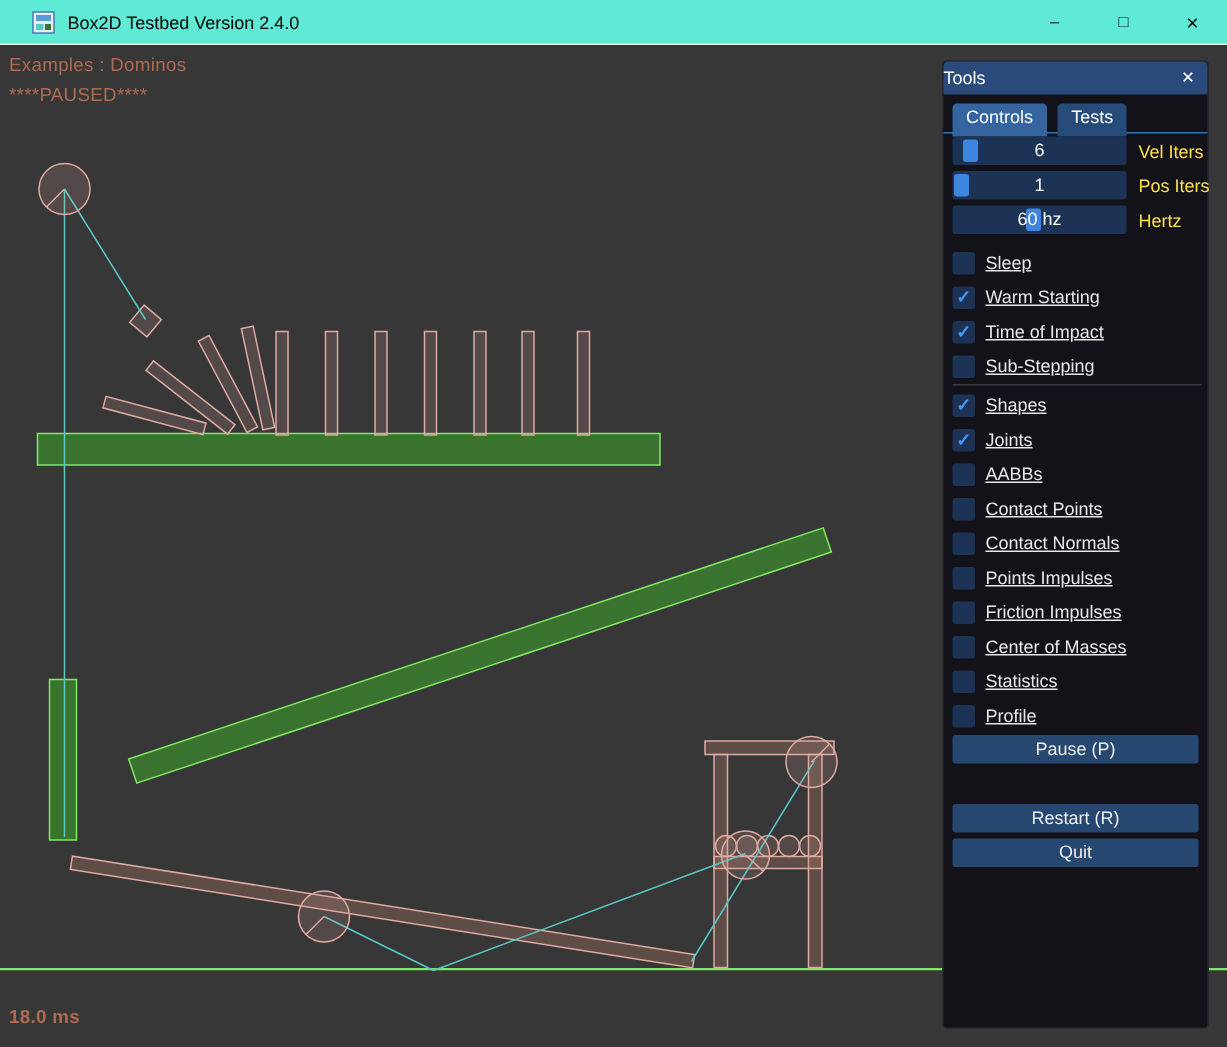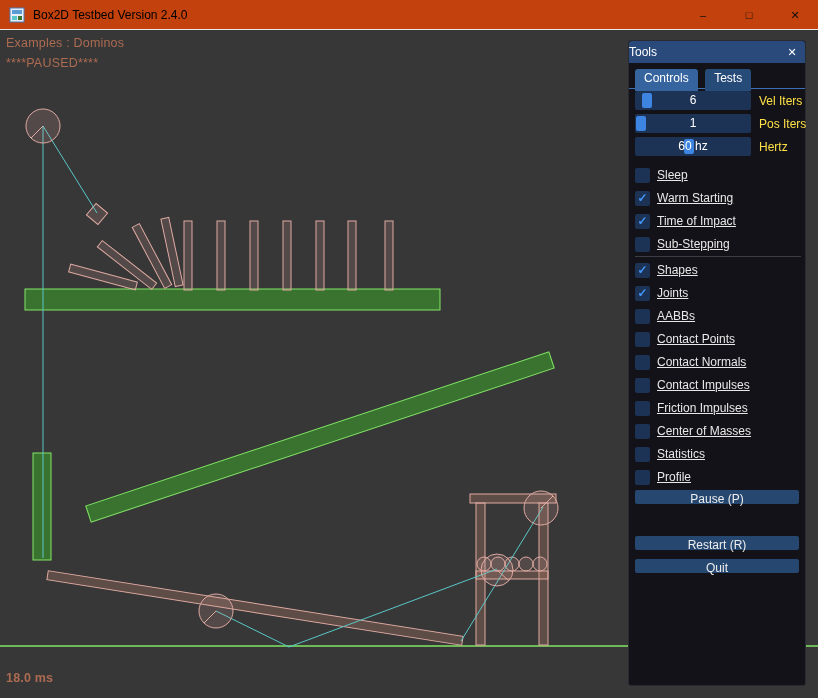--- a/index.html
+++ b/index.html
@@ -7,22 +7,23 @@
   body {
     width:818px; height:698px;
     background:#373737;
     font-family:"Liberation Sans", sans-serif;
     overflow:hidden; position:relative;
   }
 
   
   .titlebar {
     position:absolute; top:0; left:0; width:818px; height:30px;
-    background:#c2410c; display:flex; align-items:center;
+    background:#5eead4; display:flex; align-items:center;
     border-bottom:1px solid #e9e9e9;
+    padding-left:12px;
   }
   .app-icon { width:16px; height:16px; margin-left:9px; flex:0 0 auto; }
   .title-text { font-size:12px; color:#000; margin-left:8px; white-space:nowrap; }
   .win-btns { position:absolute; right:0; top:0; height:30px; display:flex; }
   .win-btn {
     width:46px; height:30px; display:flex; align-items:center; justify-content:center;
     font-size:11px; color:#111; cursor:default;
   }
 
   
@@ -87,21 +88,21 @@
     display:flex; align-items:center; justify-content:center; flex:0 0 auto;
   }
   .cb.checked::after {
     content:"✓"; color:#4296fa; font-size:12px; font-weight:bold; line-height:15px;
   }
   .cb-label { margin-left:7px; font-size:12px; color:#e8e8e8; white-space:nowrap;text-decoration:underline; }
 
   .separator { position:absolute; left:6px; width:166px; height:1px; background:#3d3d45; }
 
   .panel-btn {
-    position:absolute; left:6px; width:164px; height:14px;
+    position:absolute; left:6px; width:164px; height:19px;
     background:#26476f; border-radius:2px; color:#eee;
     font-size:12px; line-height:19px; text-align:center; cursor:default;
   }
 </style>
 </head>
 <body>
 
 <div class="titlebar">
   <svg class="app-icon" viewBox="0 0 16 16">
     <rect x="1" y="1" width="14" height="14" fill="#e8eef7" stroke="#4a7ab5" stroke-width="1"></rect>
@@ -255,21 +256,21 @@
   <div class="cb-row" style="top:290px">
     <span class="cb"></span>
     <span class="cb-label">Contact Points</span>
   </div>
   <div class="cb-row" style="top:313px">
     <span class="cb"></span>
     <span class="cb-label">Contact Normals</span>
   </div>
   <div class="cb-row" style="top:336px">
     <span class="cb"></span>
-    <span class="cb-label">Contact Impulses</span>
+    <span class="cb-label">Points Impulses</span>
   </div>
   <div class="cb-row" style="top:359px">
     <span class="cb"></span>
     <span class="cb-label">Friction Impulses</span>
   </div>
   <div class="cb-row" style="top:382px">
     <span class="cb"></span>
     <span class="cb-label">Center of Masses</span>
   </div>
   <div class="cb-row" style="top:405px">

